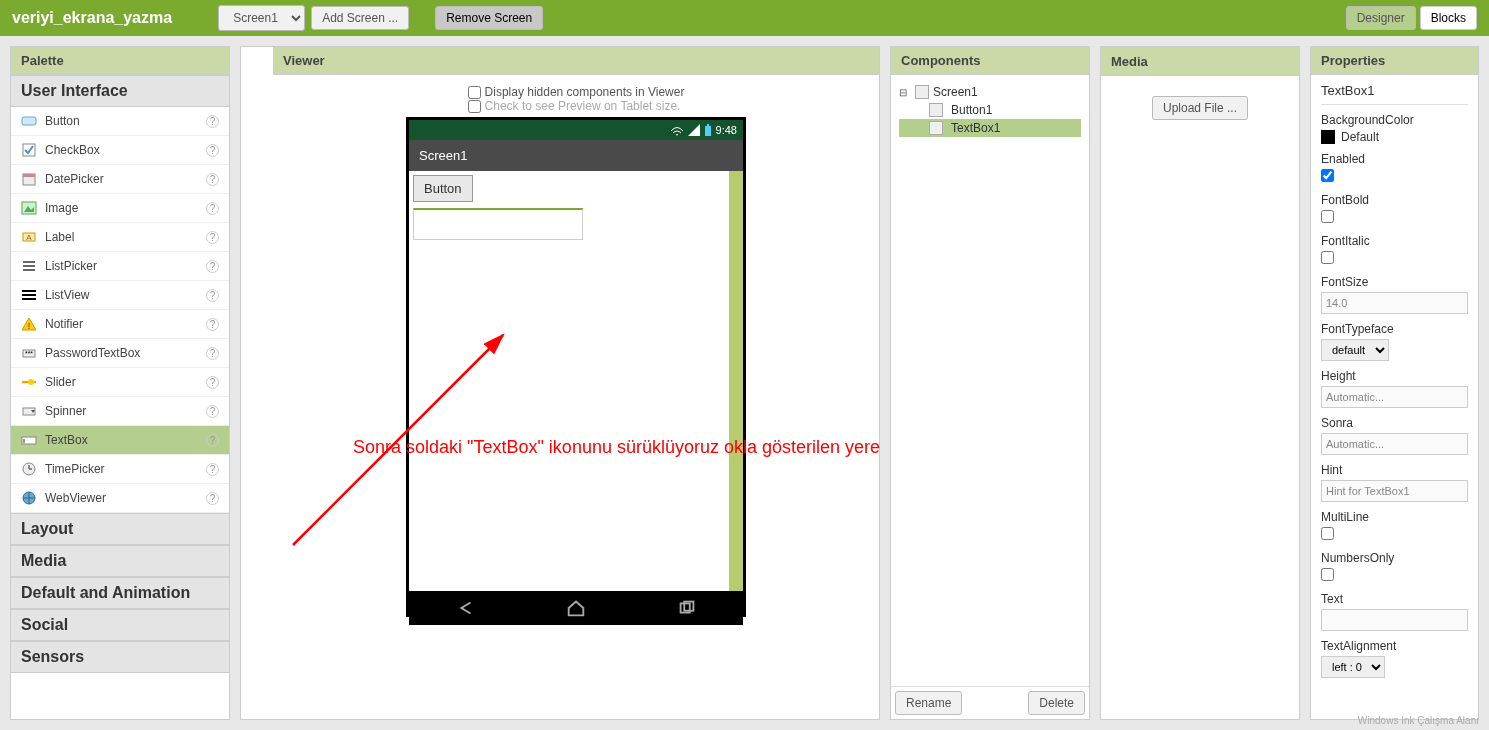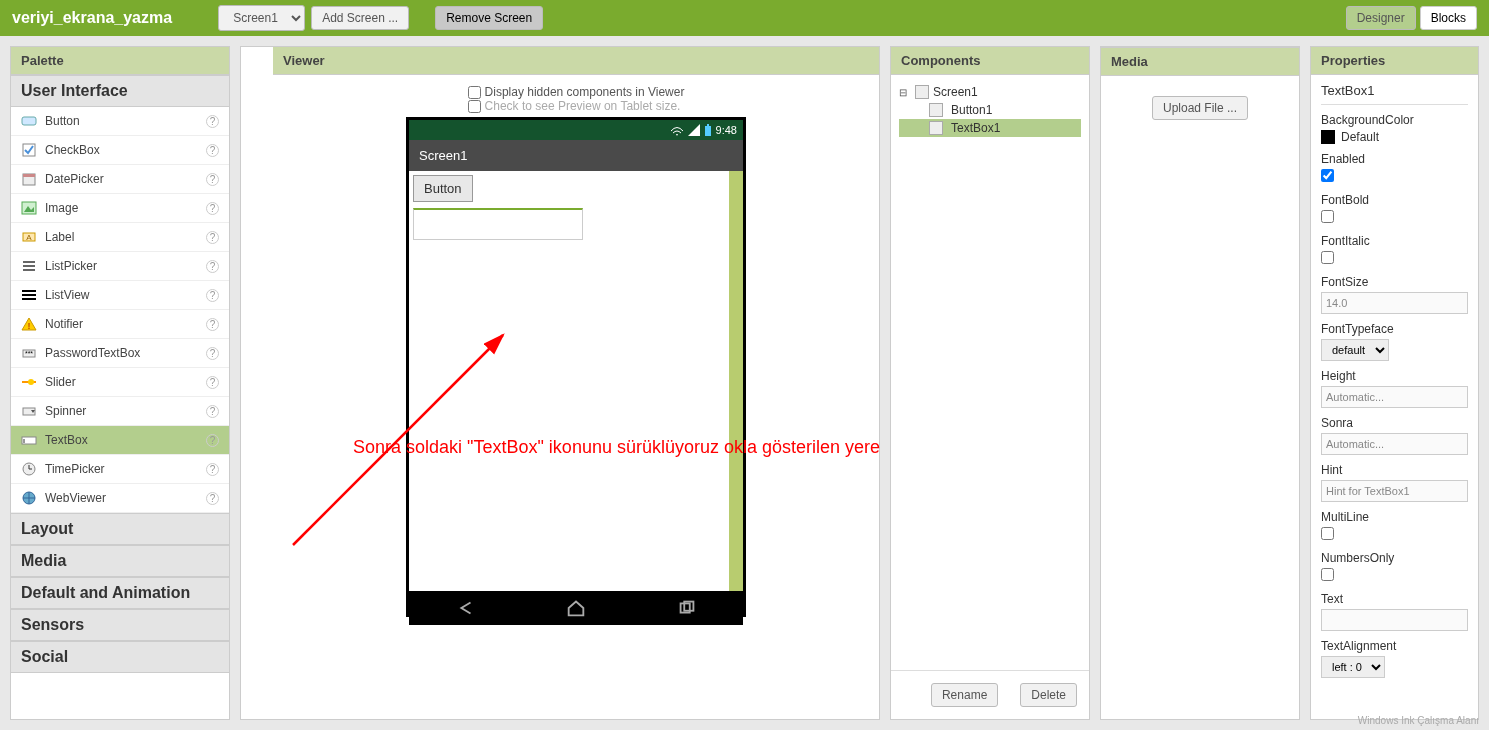--- a/index.html
+++ b/index.html
@@ -46,21 +46,21 @@
 .arrow-svg { position: absolute; left: 0; top: 130px; width: 240px; height: 360px; pointer-events: none; }
 .annotation { position: absolute; left: 80px; top: 360px; color: #ff0000; font-size: 18px; line-height: 1.4; width: 540px; }
 
 
 .components { width: 200px; }
 .comp-tree { padding: 8px; flex: 1; font-size: 12px; }
 .tree-node { display: flex; align-items: center; gap: 4px; padding: 2px 0; }
 .tree-indent-1 { padding-left: 30px; gap: 8px; }
 .tree-node.selected { background: #b3ce8d; }
 .tree-icon { width: 14px; height: 14px; border: 1px solid #aaa; background: #eee; }
-.comp-actions { padding: 12px; display: flex; gap: 22px; justify-content: flex-end; border-top: 1px solid #ddd; }
+.comp-actions { padding: 4px; display: flex; gap: 6px; justify-content: space-between; border-top: 1px solid #ddd; }
 .media-section .panel-header { border-top: 1px solid #ccc; }
 .media-body { padding: 20px; text-align: center; }
 
 
 .properties { width: 169px; overflow-y: auto; }
 .prop-body { padding: 8px 10px; font-size: 12px; }
 .prop-label { margin-top: 8px; color: #333; }
 .prop-input { width: 100%; border: 1px solid #ccc; padding: 4px; margin-top: 3px; font-size: 11px; color: #888; background: #fafafa; }
 .prop-select { width: auto; border: 1px solid #ccc; padding: 3px 6px; margin-top: 3px; font-size: 11px; }
 .prop-check { margin-top: 3px; }
@@ -231,22 +231,22 @@
             <path d="M2 8 h12 M8 2 v12" stroke="#369" fill="none"></path>
           </svg>
         </span>
       <span class="pi-label">WebViewer</span>
       <span class="help">?</span>
     </div>
 
     <div class="palette-cat">Layout</div>
     <div class="palette-cat">Media</div>
     <div class="palette-cat">Default and Animation</div>
+    <div class="palette-cat">Social</div>
     <div class="palette-cat">Sensors</div>
-    <div class="palette-cat">Social</div>
   </div>
 
   <div class="panel viewer">
     <div class="panel-header">Viewer</div>
     <div class="viewer-body">
       <div class="viewer-opts">
         <label>
             <input type="checkbox" style="">
             <span>Display hidden components in Viewer</span>
           </label>

